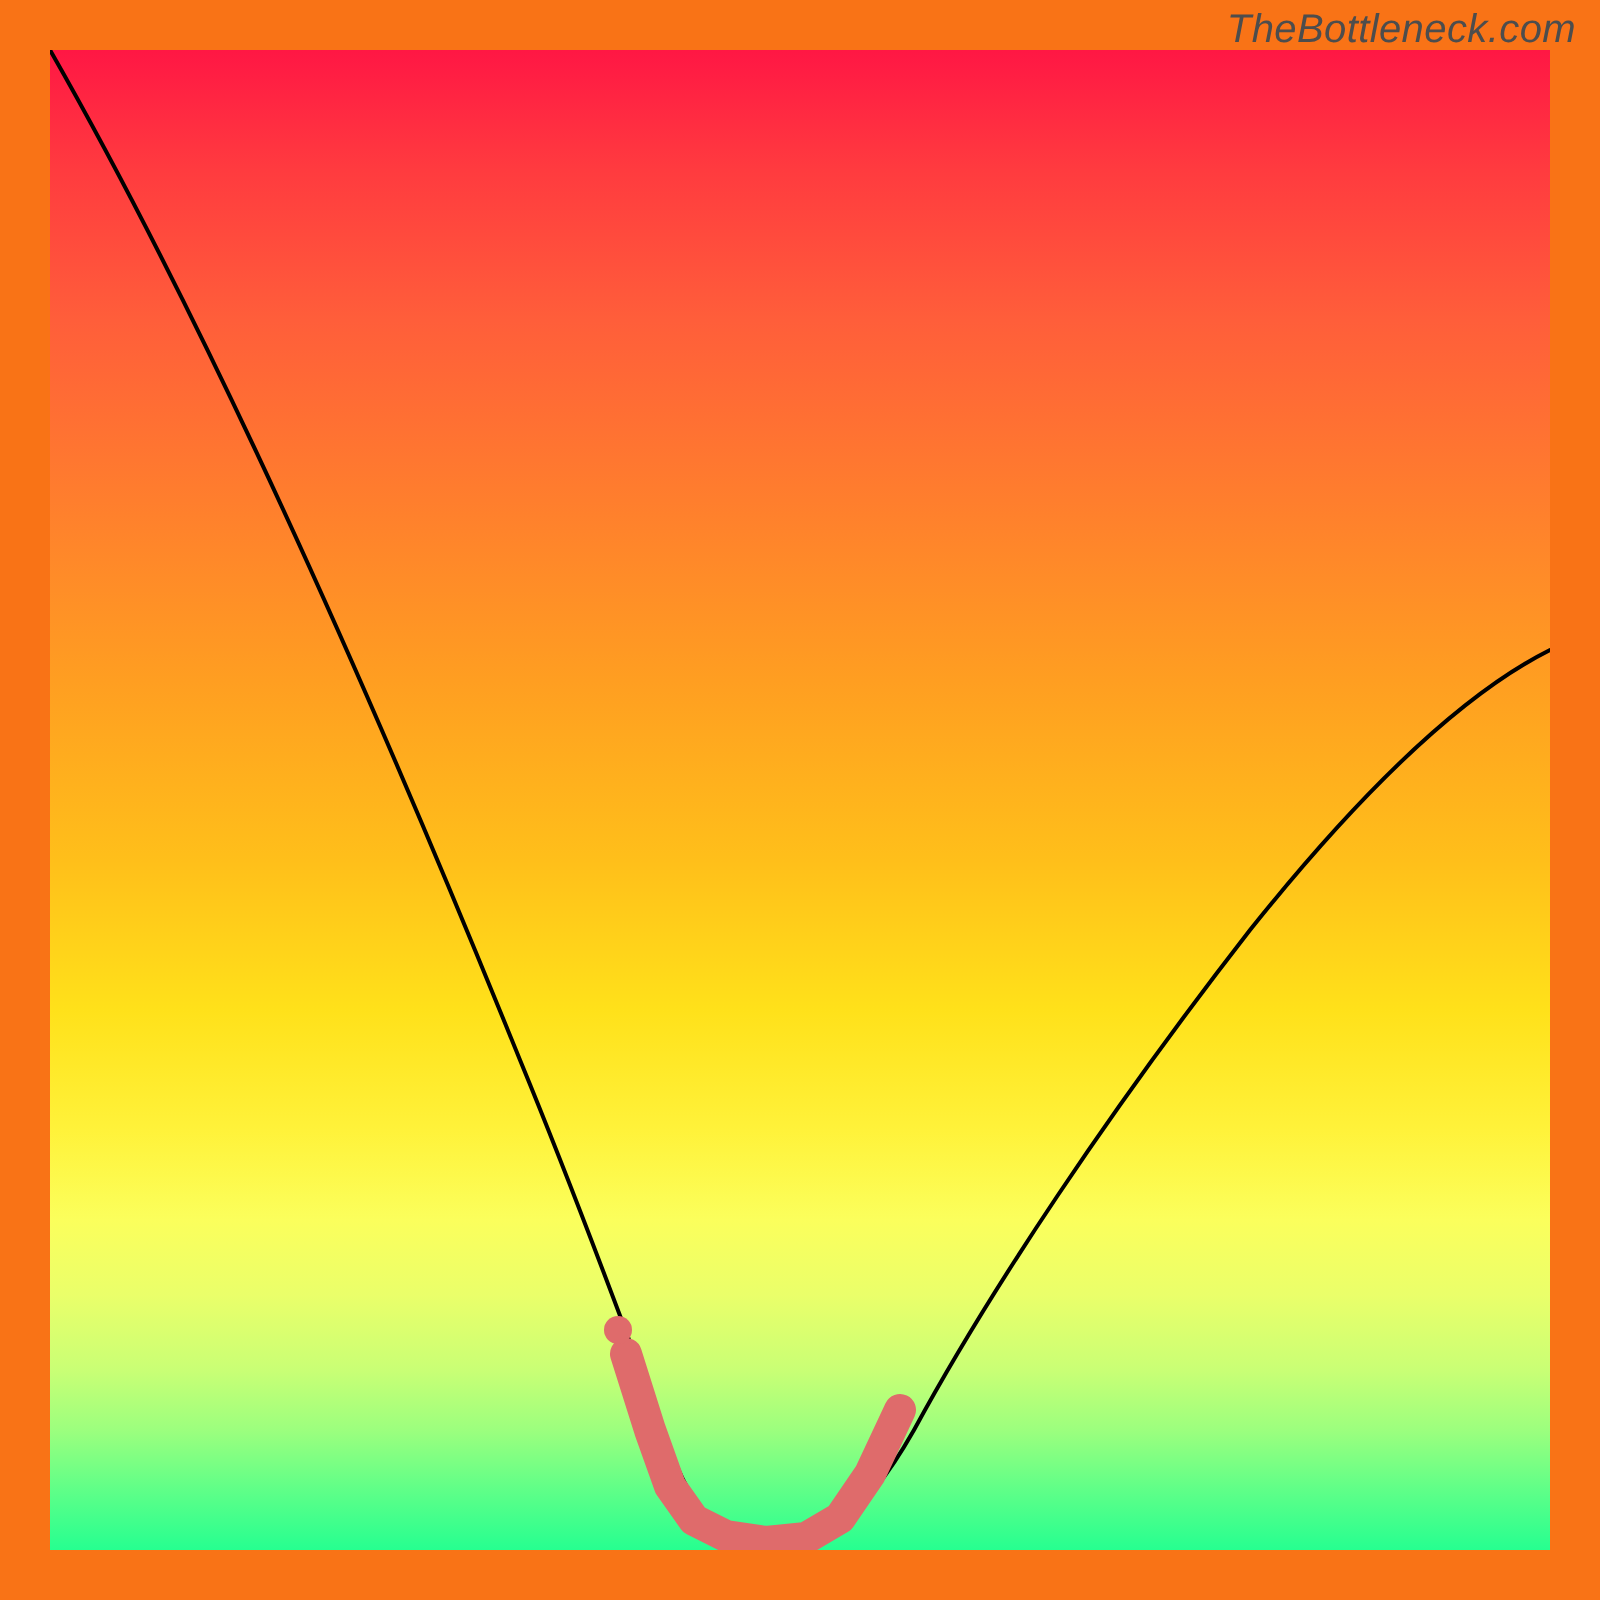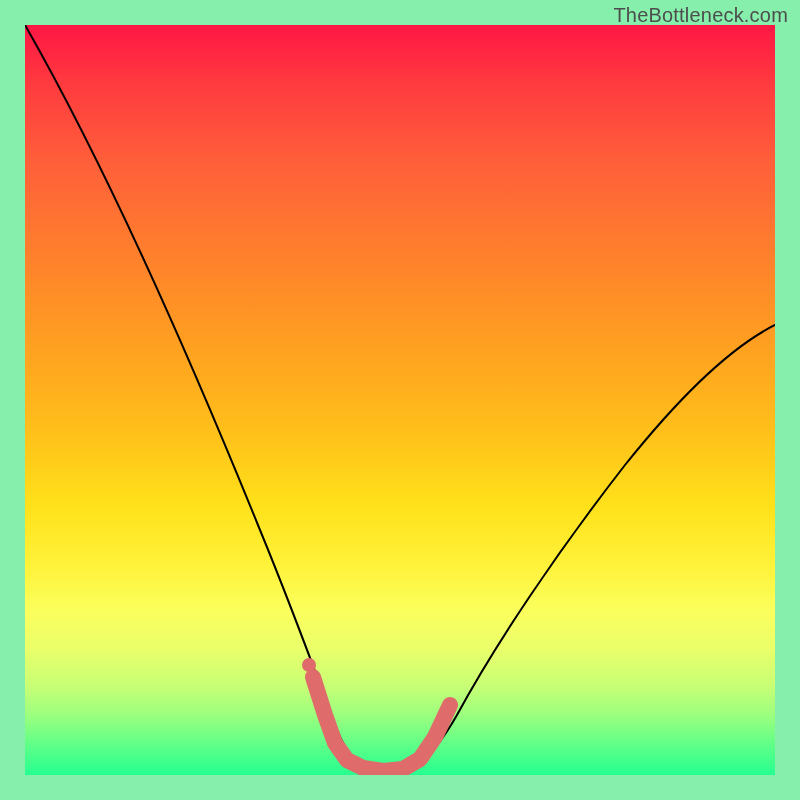--- a/index.html
+++ b/index.html
@@ -8,21 +8,22 @@
     width: 800px;
     height: 800px;
     background: #000;
     overflow: hidden;
     font-family: Arial, Helvetica, sans-serif;
   }
   .frame {
     position: relative;
     width: 800px;
     height: 800px;
-    background: #86efac;
+    background: #f97316;
+    font-style: italic;
   }
   .plot-area {
     position: absolute;
     left: 25px;
     top: 25px;
     width: 750px;
     height: 750px;
     
     background: linear-gradient(
       to bottom,

